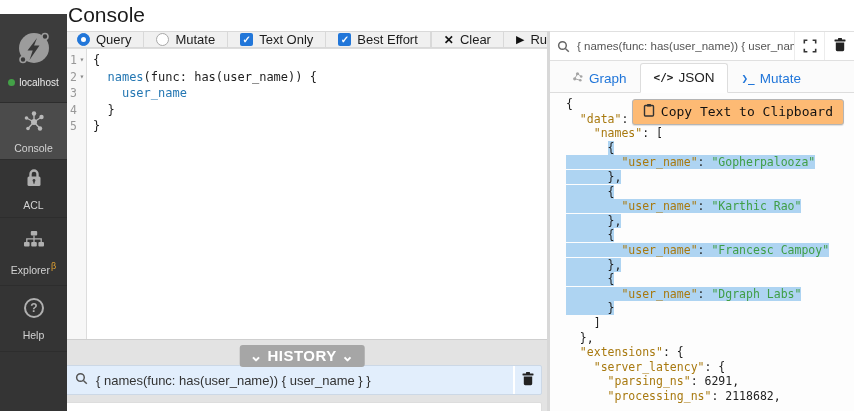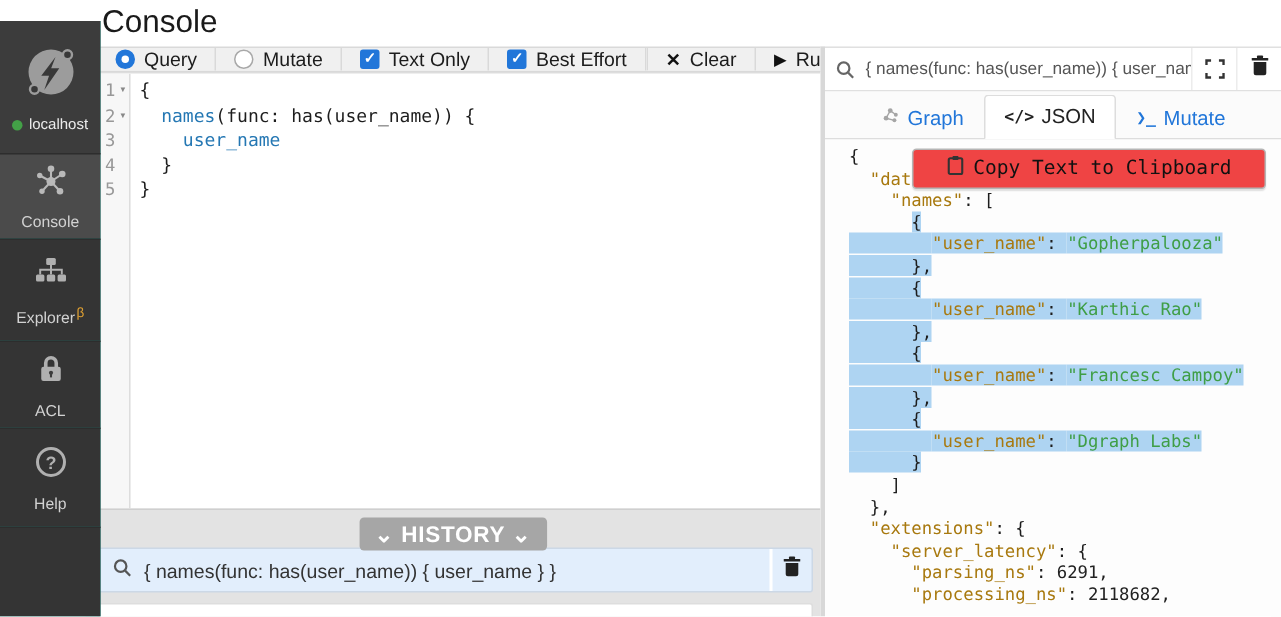--- a/index.html
+++ b/index.html
@@ -74,35 +74,35 @@
   .right-panel{position:absolute;left:547px;top:31px;right:0;bottom:0;
     border-left:3px solid #d8d8d8;display:flex;flex-direction:column;background:#fdfdfd;}
   .result-querybar{height:30px;background:#fff;border-top:1px solid #e0e0e0;
     border-bottom:1px solid #e0e0e0;display:flex;align-items:stretch;flex:none;}
   .rq-text{flex:1;display:flex;align-items:center;font-size:11.5px;color:#555;
     white-space:nowrap;overflow:hidden;}
   .rq-icon{display:flex;align-items:center;padding:0 7px;}
   .rq-btn{width:30px;display:flex;align-items:center;justify-content:center;
     border-left:1px solid #ececec;cursor:pointer;}
   .tabbar{height:32px;background:#fbfbfb;border-bottom:1px solid #ddd;display:flex;
-    align-items:flex-end;padding-left:24px;flex:none;}
+    align-items:flex-end;padding-left:8px;flex:none;}
   .tab{display:flex;align-items:center;gap:5px;padding:6px 13px 7px;font-size:13.5px;
     color:var(--accent_blue);cursor:pointer;margin-bottom:-1px;}
   .tab.active{background:#fff;border:1px solid #ddd;border-bottom:1px solid #fff;
     border-radius:3px 3px 0 0;color:#222;}
   .tab-glyph{font-family:"DejaVu Sans Mono",monospace;font-size:11px;font-weight:bold;}
   .json-area{flex:1;position:relative;background:#fdfdfd;overflow:hidden;
     font-family:"DejaVu Sans Mono",monospace;font-size:11.5px;padding:4px 0 0 16px;}
   .jline{white-space:pre;height:14.6px;line-height:14.6px;}
   .c-k{color:var(--json_key);}
   .c-s{color:var(--json_string);}
   .c-n{color:#222;}
   .sel{background:var(--selection_highlight);}
   .copy-btn{position:absolute;top:6px;right:10px;display:flex;align-items:center;gap:6px;
-    padding:3px 22px 4px;background:#ef4444;border:1px solid #b5b5b5;border-radius:3px;
+    padding:3px 10px 4px;background:#fdba74;border:1px solid #b5b5b5;border-radius:3px;
     font-size:13px;color:#111;cursor:pointer;box-shadow:0 1px 1px rgba(0,0,0,.12);}
 </style>
 </head>
 <body>
 
 <div class="sidebar">
   <div class="logo-block">
     <span>
       <svg width="40" height="40" viewBox="0 0 40 40">
         <circle cx="20" cy="20" r="15" fill="#9c9c9c"></circle>
@@ -132,47 +132,47 @@
           <circle cx="4.5" cy="9" r="1.8" fill="#b9b9b9"></circle>
         <circle cx="19.5" cy="8" r="2.2" fill="#b9b9b9"></circle>
           <circle cx="6" cy="19.5" r="1.8" fill="#b9b9b9"></circle>
         <circle cx="18" cy="19.5" r="2.2" fill="#b9b9b9"></circle>
       </svg>
     </span>
     <span class="nav-label">Console</span>
   </div>
 
 
+  <div class="nav-item" style="height:58px">
+    <span>
+      <svg width="24" height="24" viewBox="0 0 24 24">
+        <path d="M8.5 11 V8 a3.5 3.5 0 0 1 7 0 V11" fill="none" stroke="#b0b0b0" stroke-width="2.4"></path>
+        <rect x="5.5" y="10.5" width="13" height="9.5" rx="1.5" fill="#b0b0b0"></rect>
+        <circle cx="12" cy="14.5" r="1.4" fill="#3c3c3c"></circle>
+        <rect x="11.3" y="15" width="1.4" height="2.6" fill="#3c3c3c"></rect>
+      </svg>
+    </span>
+    <span class="nav-label">ACL</span>
+  </div>
+
   <div class="nav-item" style="height:68px">
     <span>
       <svg width="24" height="24" viewBox="0 0 24 24">
         <g fill="#b0b0b0">
           <rect x="8.8" y="3" width="6.4" height="4.6" rx="1"></rect>
           <rect x="2" y="14" width="5.6" height="4.6" rx="1"></rect>
           <rect x="9.2" y="14" width="5.6" height="4.6" rx="1"></rect>
           <rect x="16.4" y="14" width="5.6" height="4.6" rx="1"></rect>
         </g>
         <g stroke="#b0b0b0" stroke-width="1.3" fill="none">
           <path d="M12 7.6 V10.8 M4.8 14 V10.8 H19.2 V14 M12 10.8 V14"></path>
         </g>
       </svg>
     </span>
     <span class="nav-label"><span>Explorer</span><span class="nav-badge">β</span></span>
-  </div>
-
-  <div class="nav-item" style="height:58px">
-    <span>
-      <svg width="24" height="24" viewBox="0 0 24 24">
-        <path d="M8.5 11 V8 a3.5 3.5 0 0 1 7 0 V11" fill="none" stroke="#b0b0b0" stroke-width="2.4"></path>
-        <rect x="5.5" y="10.5" width="13" height="9.5" rx="1.5" fill="#b0b0b0"></rect>
-        <circle cx="12" cy="14.5" r="1.4" fill="#3c3c3c"></circle>
-        <rect x="11.3" y="15" width="1.4" height="2.6" fill="#3c3c3c"></rect>
-      </svg>
-    </span>
-    <span class="nav-label">ACL</span>
   </div>
 
   <div class="nav-item" style="height:66px">
     <span>
       <svg width="24" height="24" viewBox="0 0 24 24">
         <circle cx="12" cy="12" r="9" fill="none" stroke="#b0b0b0" stroke-width="2"></circle>
         <text x="12" y="16.4" text-anchor="middle" font-size="12" font-weight="bold" fill="#b0b0b0" font-family="Liberation Sans, sans-serif">?</text>
       </svg>
     </span>
     <span class="nav-label">Help</span>

